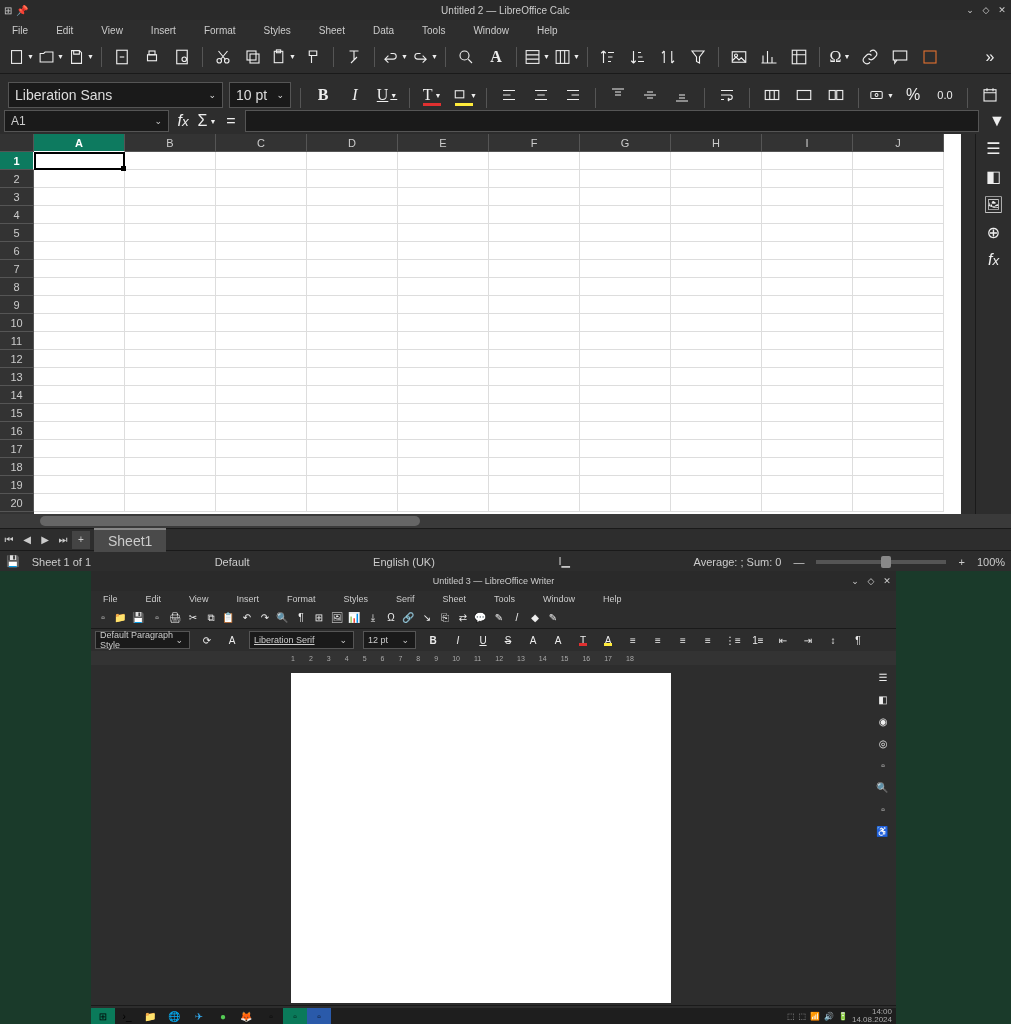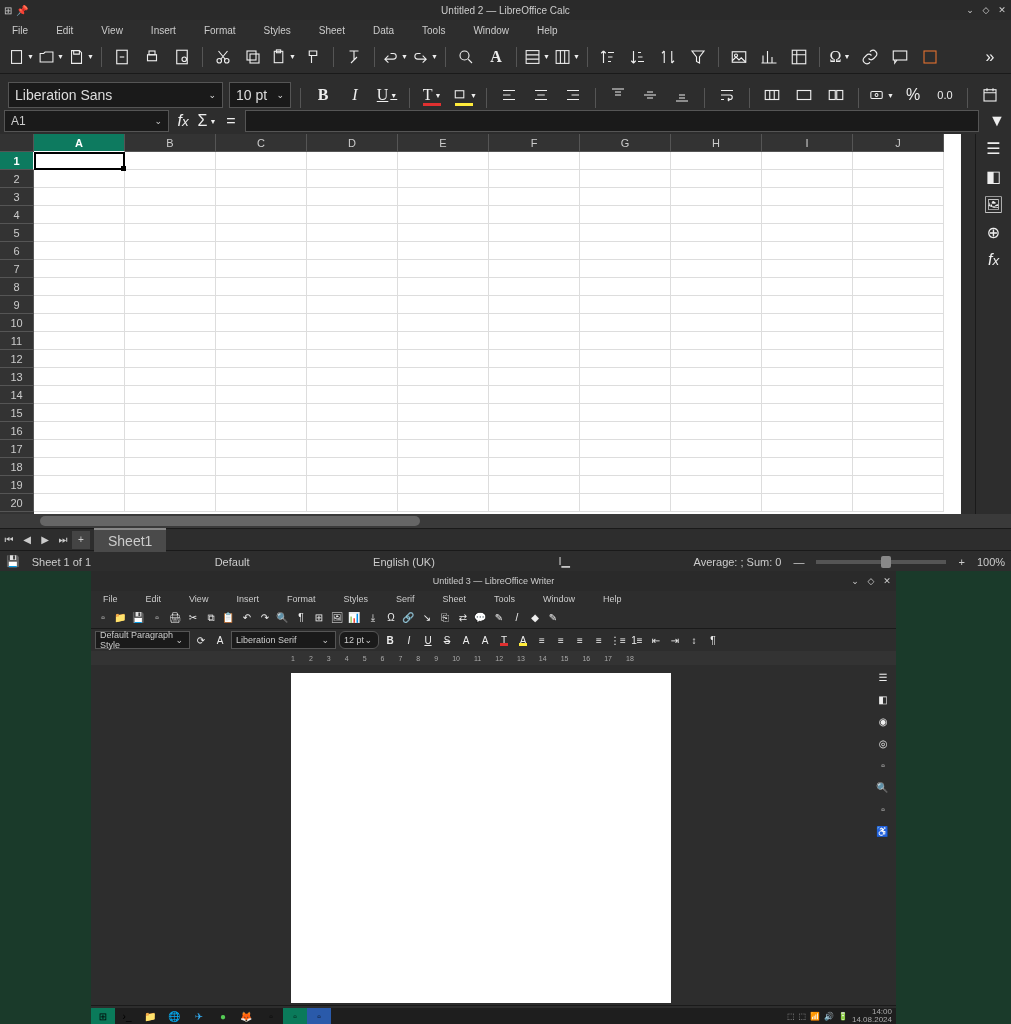--- a/index.html
+++ b/index.html
@@ -63,25 +63,25 @@
 .statusbar { height: 22px; display: flex; align-items: center; font-size: 11px; padding: 0 6px; gap: 12px; border-top: 1px solid #1a1a1a; }
 .status-spacer { flex: 1; }
 .zoom-slider { width: 130px; height: 4px; background: #555; position: relative; }
 .zoom-slider::before { content: ''; position: absolute; left: 50%; top: -4px; width: 10px; height: 12px; background: #888; border-radius: 2px; }
 
 
 .writer-window .titlebar { font-size: 9px; }
 .writer-window .menubar { font-size: 9px; height: 16px; }
 .writer-window .toolbar { height: 22px; padding: 0 4px; gap: 2px; }
 .writer-window .tb-btn { width: 16px; height: 16px; font-size: 10px; }
-.writer-format-row { height: 22px; display: flex; align-items: center; padding: 0 4px; gap: 3px; }
+.writer-format-row { height: 22px; display: flex; align-items: center; padding: 0 4px; gap: 9px; }
 .writer-combo { background: #1a1a1a; border: 1px solid #555; height: 18px; display: flex; align-items: center; padding: 0 4px; font-size: 9px; position: relative; }
 .para-style-combo { width: 95px; }
-.writer-font-combo { width: 105px; }
-.writer-size-combo { width: 40px; border-radius: 6px; }
+.writer-font-combo { width: 105px; text-decoration: underline; }
+.writer-size-combo { width: 53px; }
 .ruler { height: 14px; background: #333; font-size: 7px; color: #aaa; display: flex; align-items: center; padding-left: 200px; }
 .ruler span { margin-right: 14px; }
 .writer-doc-area { display: flex; height: 340px; background: #2d2d2d; }
 .writer-page { width: 380px; height: 330px; background: #fff; margin: 8px auto 0; }
 .writer-sidebar { width: 26px; background: #2d2d2d; display: flex; flex-direction: column; align-items: center; padding-top: 4px; gap: 6px; }
 .writer-statusbar { height: 18px; display: flex; align-items: center; font-size: 9px; padding: 0 6px; gap: 10px; border-top: 1px solid #1a1a1a; }
 
 
 .taskbar { position: absolute; bottom: 0; left: 91px; width: 805px; height: 16px; background: #1e1e1e; display: flex; align-items: center; }
 .tb-app { width: 24px; height: 16px; display: flex; align-items: center; justify-content: center; font-size: 10px; cursor: pointer; }

